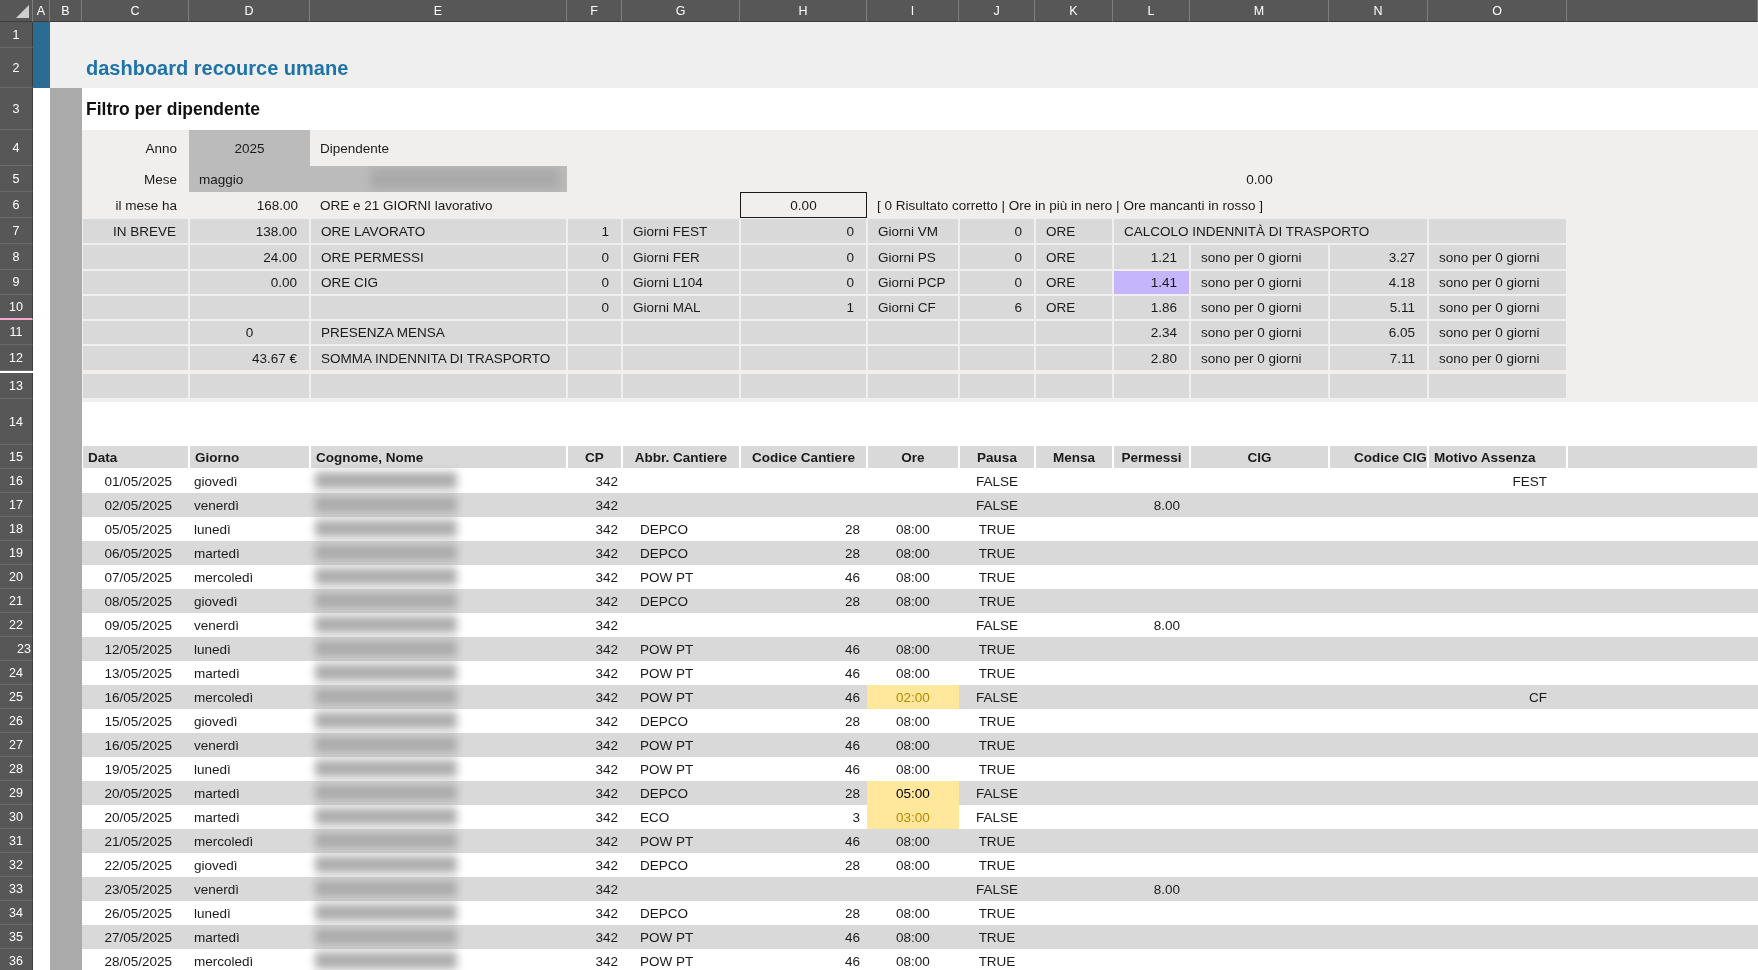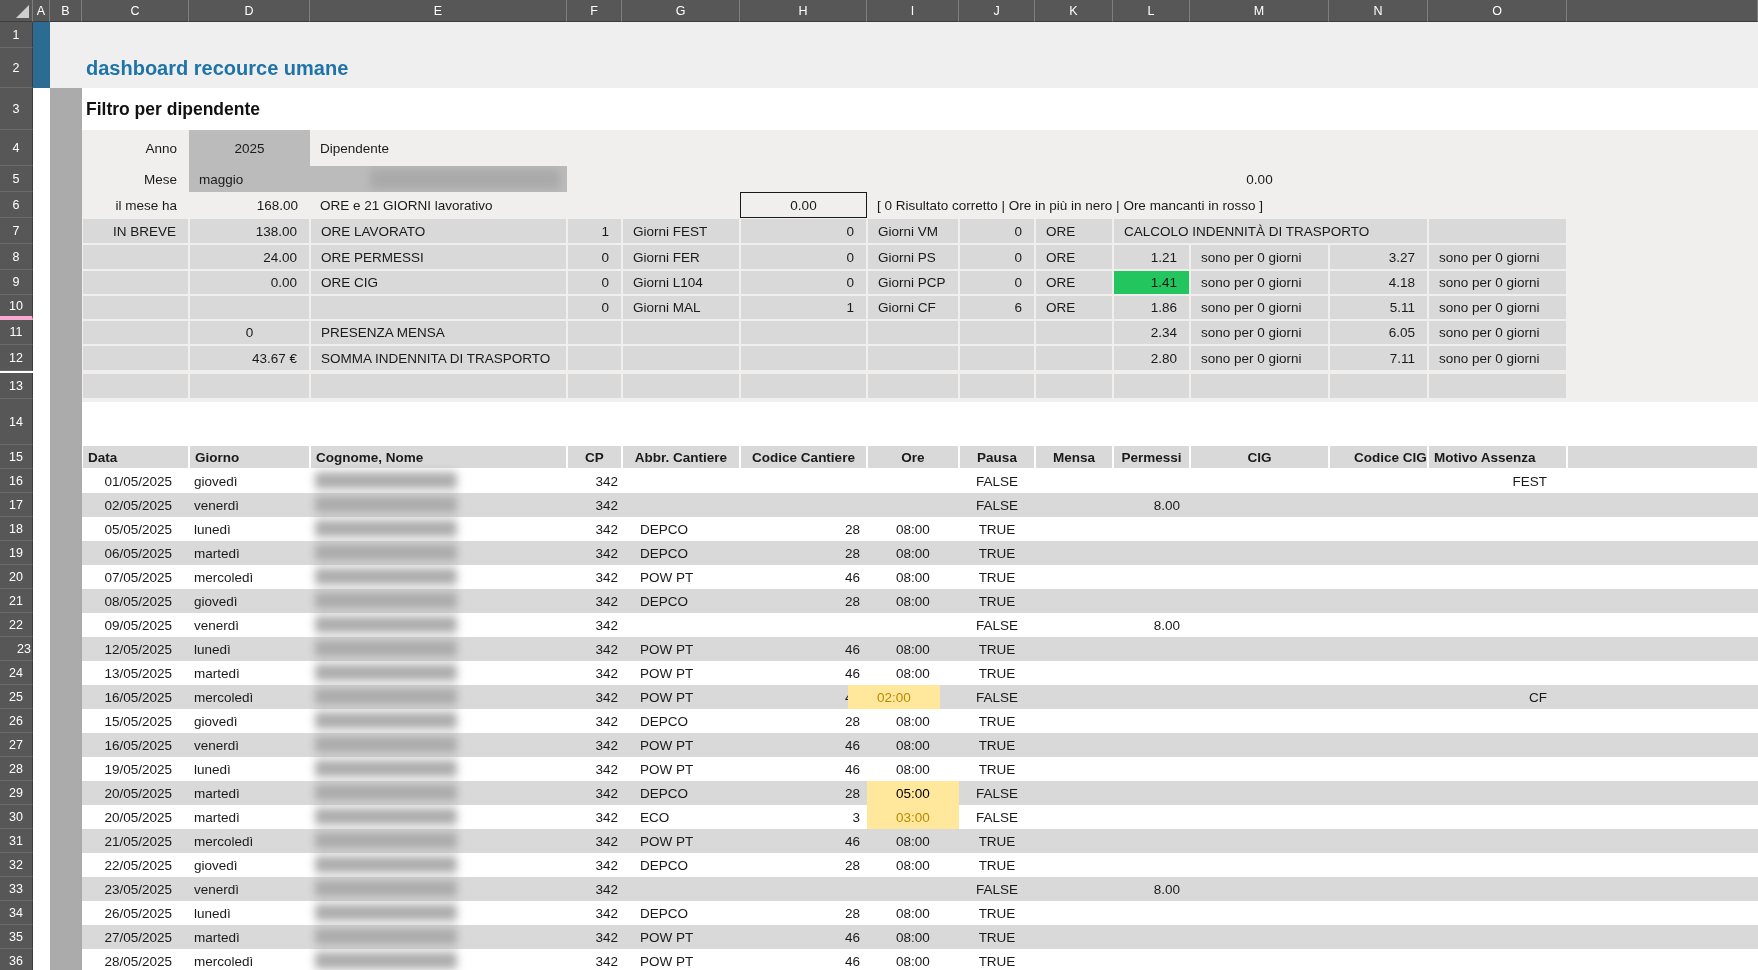--- a/index.html
+++ b/index.html
@@ -10,21 +10,21 @@
   
   .corner{left:0;top:0;width:33px;height:22px;background:#575757;border-right:1px solid #7e7e7e;border-bottom:1px solid #3c3c3c;}
   .corner-tri{position:absolute;right:3px;bottom:3px;width:0;height:0;
               border-left:13px solid transparent;border-bottom:13px solid #cfcfcf;}
   .colhdr-cell{top:0;height:22px;background:#575757;color:#fff;font-size:12.5px;
                display:flex;align-items:center;justify-content:center;
                border-right:1px solid #7e7e7e;border-bottom:1px solid #3c3c3c;}
   .rowhdr-cell{left:0;width:33px;background:#575757;color:#fff;font-size:12.5px;
                display:flex;align-items:center;justify-content:center;
                border-bottom:1px solid #6b6b6b;border-right:1px solid #3c3c3c;}
-  .rowhdr-sel{border-bottom:4px solid #f9a8d4;}
+  .rowhdr-sel{border-bottom:2px solid #f9a8d4;}
   
   .toprows-band{left:33px;top:22px;width:1725px;height:66px;background:#EFEFEF;}
   .a-block{left:33px;top:22px;width:17px;height:66px;background:#2D6C92;}
   .b-band{left:50px;top:88px;width:32px;height:882px;background:#ABABAB;}
   .panel{left:82px;top:130px;width:1676px;height:272px;background:#F0EFED;}
   .title{left:86px;top:48px;height:40px;display:flex;align-items:center;
          font-size:20px;font-weight:bold;color:#1E73A9;white-space:nowrap;}
   .filtro{left:86px;top:88px;height:42px;display:flex;align-items:center;
           font-size:17.5px;font-weight:bold;color:#111;white-space:nowrap;}
   .controllo{left:745px;top:166px;height:26px;display:flex;align-items:center;
@@ -167,21 +167,21 @@
       <div class="abs cell al" style="left: 1429px; top: 245px; width: 137px; height: 24px; background: rgb(217, 217, 217);">sono per 0 giorni</div>
       <div class="abs cell al" style="left: 83px; top: 271px; width: 105px; height: 23px; background: rgb(217, 217, 217);"></div>
       <div class="abs cell ar" style="left: 190px; top: 271px; width: 119px; height: 23px; background: rgb(217, 217, 217);">0.00</div>
       <div class="abs cell al" style="left: 311px; top: 271px; width: 255px; height: 23px; background: rgb(217, 217, 217);">ORE CIG</div>
       <div class="abs cell ar" style="left: 568px; top: 271px; width: 53px; height: 23px; background: rgb(217, 217, 217);">0</div>
       <div class="abs cell al" style="left: 623px; top: 271px; width: 116px; height: 23px; background: rgb(217, 217, 217);">Giorni L104</div>
       <div class="abs cell ar" style="left: 741px; top: 271px; width: 125px; height: 23px; background: rgb(217, 217, 217);">0</div>
       <div class="abs cell al" style="left: 868px; top: 271px; width: 90px; height: 23px; background: rgb(217, 217, 217);">Giorni PCP</div>
       <div class="abs cell ar" style="left: 960px; top: 271px; width: 74px; height: 23px; background: rgb(217, 217, 217);">0</div>
       <div class="abs cell al" style="left: 1036px; top: 271px; width: 76px; height: 23px; background: rgb(217, 217, 217);">ORE</div>
-      <div class="abs cell ar" style="left: 1114px; top: 271px; width: 75px; height: 23px; background: #22c55e;">1.41</div>
+      <div class="abs cell ar" style="left: 1114px; top: 271px; width: 75px; height: 23px; background: #c4b5fd;">1.41</div>
       <div class="abs cell al" style="left: 1191px; top: 271px; width: 137px; height: 23px; background: rgb(217, 217, 217);">sono per 0 giorni</div>
       <div class="abs cell ar" style="left: 1330px; top: 271px; width: 97px; height: 23px; background: rgb(217, 217, 217);">4.18</div>
       <div class="abs cell al" style="left: 1429px; top: 271px; width: 137px; height: 23px; background: rgb(217, 217, 217);">sono per 0 giorni</div>
       <div class="abs cell al" style="left: 83px; top: 296px; width: 105px; height: 23px; background: rgb(217, 217, 217);"></div>
       <div class="abs cell al" style="left: 190px; top: 296px; width: 119px; height: 23px; background: rgb(217, 217, 217);"></div>
       <div class="abs cell al" style="left: 311px; top: 296px; width: 255px; height: 23px; background: rgb(217, 217, 217);"></div>
       <div class="abs cell ar" style="left: 568px; top: 296px; width: 53px; height: 23px; background: rgb(217, 217, 217);">0</div>
       <div class="abs cell al" style="left: 623px; top: 296px; width: 116px; height: 23px; background: rgb(217, 217, 217);">Giorni MAL</div>
       <div class="abs cell ar" style="left: 741px; top: 296px; width: 125px; height: 23px; background: rgb(217, 217, 217);">1</div>
       <div class="abs cell al" style="left: 868px; top: 296px; width: 90px; height: 23px; background: rgb(217, 217, 217);">Giorni CF</div>
@@ -309,21 +309,21 @@
       <div class="abs cell al" style="left: 622px; top: 661px; width: 118px; height: 24px; padding-left: 18px;">POW PT</div>
       <div class="abs cell ar" style="left: 740px; top: 661px; width: 127px; height: 24px; padding-right: 7px;">46</div>
       <div class="abs cell ac" style="left: 867px; top: 661px; width: 92px; height: 24px;">08:00</div>
       <div class="abs cell ac" style="left: 959px; top: 661px; width: 76px; height: 24px;">TRUE</div>
       <div class="abs cell ar" style="left: 82px; top: 685px; width: 107px; height: 24px; padding-right: 17px;">16/05/2025</div>
       <div class="abs cell al" style="left: 189px; top: 685px; width: 121px; height: 24px; padding-left: 5px;">mercoledì</div>
       <div class="abs blurbox" style="left: 315px; top: 688px; width: 142px; height: 17px;"></div>
       <div class="abs cell ar" style="left: 567px; top: 685px; width: 55px; height: 24px; padding-right: 4px;">342</div>
       <div class="abs cell al" style="left: 622px; top: 685px; width: 118px; height: 24px; padding-left: 18px;">POW PT</div>
       <div class="abs cell ar" style="left: 740px; top: 685px; width: 127px; height: 24px; padding-right: 7px;">46</div>
-      <div class="abs cell ac" style="left: 848px; top: 685px; width: 92px; height: 24px; background: rgb(255, 231, 156); color: rgb(185, 138, 0);">02:00</div>
+      <div class="abs cell ac" style="left: 867px; top: 685px; width: 92px; height: 24px; background: rgb(255, 231, 156); color: rgb(185, 138, 0);">02:00</div>
       <div class="abs cell ac" style="left: 959px; top: 685px; width: 76px; height: 24px;">FALSE</div>
       <div class="abs cell ar" style="left: 1428px; top: 685px; width: 139px; height: 24px; padding-right: 20px;">CF</div>
       <div class="abs cell ar" style="left: 82px; top: 709px; width: 107px; height: 24px; padding-right: 17px;">15/05/2025</div>
       <div class="abs cell al" style="left: 189px; top: 709px; width: 121px; height: 24px; padding-left: 5px;">giovedì</div>
       <div class="abs blurbox" style="left: 315px; top: 712px; width: 142px; height: 17px;"></div>
       <div class="abs cell ar" style="left: 567px; top: 709px; width: 55px; height: 24px; padding-right: 4px;">342</div>
       <div class="abs cell al" style="left: 622px; top: 709px; width: 118px; height: 24px; padding-left: 18px;">DEPCO</div>
       <div class="abs cell ar" style="left: 740px; top: 709px; width: 127px; height: 24px; padding-right: 7px;">28</div>
       <div class="abs cell ac" style="left: 867px; top: 709px; width: 92px; height: 24px;">08:00</div>
       <div class="abs cell ac" style="left: 959px; top: 709px; width: 76px; height: 24px;">TRUE</div>

